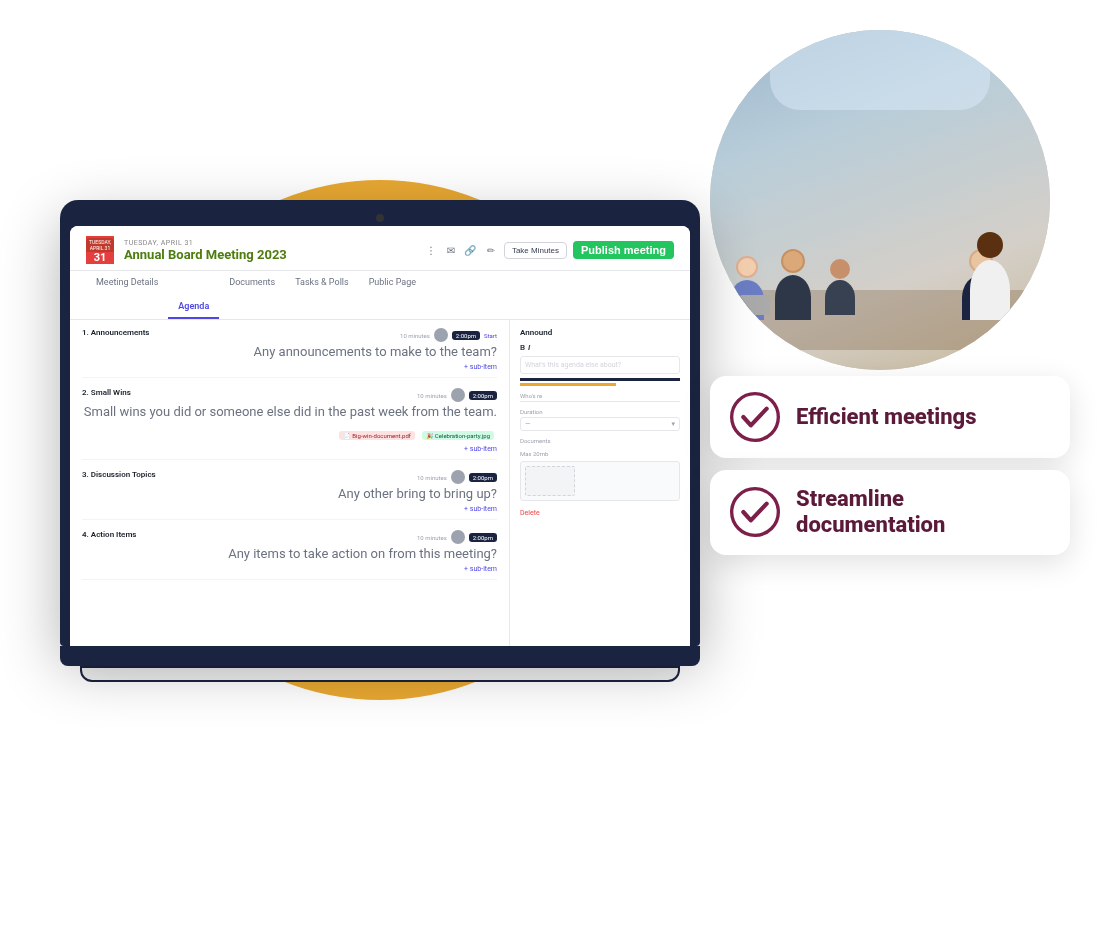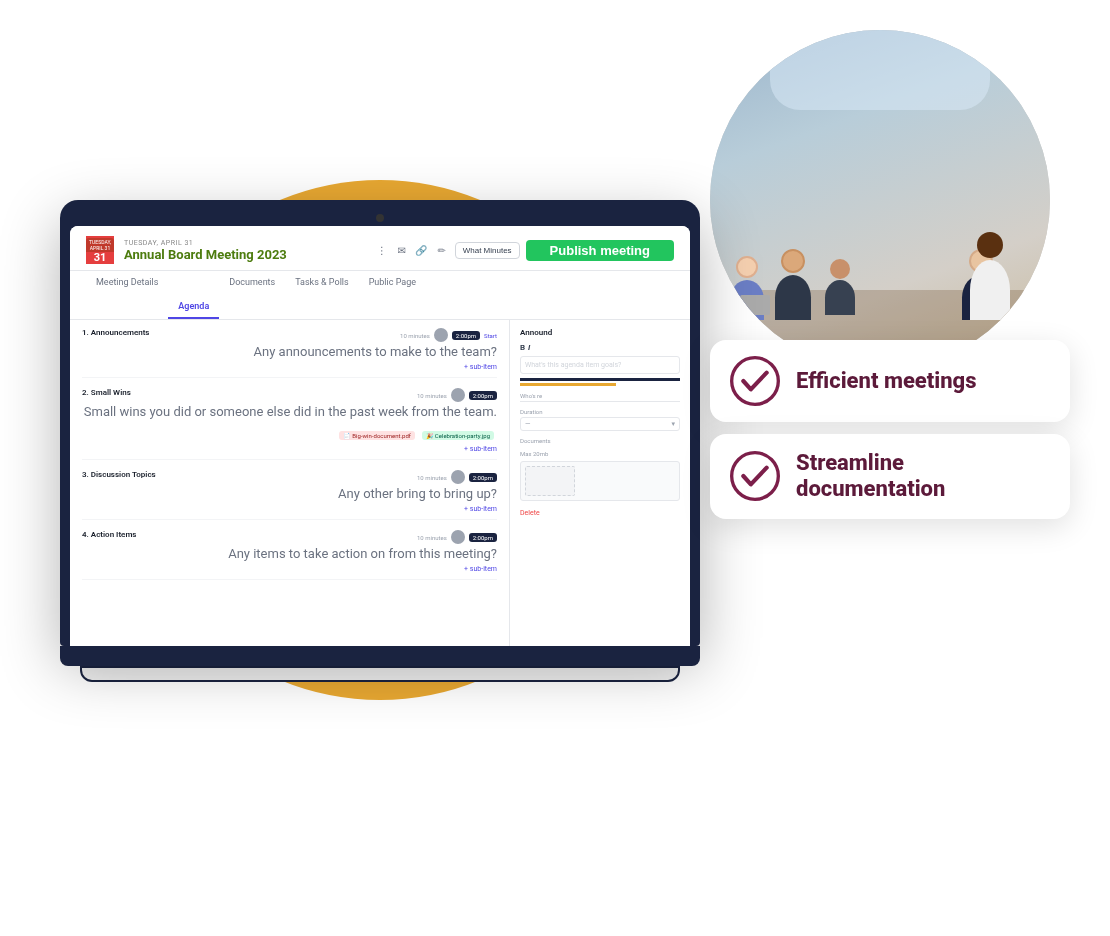--- a/index.html
+++ b/index.html
@@ -166,22 +166,22 @@
       display: flex;
       align-items: center;
       gap: 3px;
       cursor: pointer;
     }
 
     .btn-publish {
       background: #22c55e;
       border: none;
       border-radius: 4px;
-      padding: 3px 24px;
-      font-size: 13px;
+      padding: 3px 8px;
+      font-size: 11px;
       color: #fff;
       cursor: pointer;
       font-weight: 600;
     }
 
     .icon-dots, .icon-mail, .icon-link, .icon-pencil {
       width: 14px;
       height: 14px;
       display: flex;
       align-items: center;
@@ -367,21 +367,21 @@
       font-size: 6px;
       color: #9ca3af;
       margin-top: 4px;
       background: #f9fafb;
     }
 
     
     .feature-cards {
       position: absolute;
       right: 40px;
-      top: 340px;
+      top: 376px;
       z-index: 20;
       display: flex;
       flex-direction: column;
       gap: 12px;
     }
 
     .feature-card {
       background: #fff;
       border-radius: 16px;
       box-shadow: 0 8px 30px rgba(0,0,0,0.12);
@@ -506,21 +506,21 @@
           <div class="meeting-title-area">
             <div class="meeting-date-label">TUESDAY, APRIL 31</div>
             <div class="meeting-title">Annual Board Meeting 2023</div>
           </div>
         </div>
         <div class="app-header-right">
           <div class="icon-dots">⋮</div>
           <div class="icon-mail">✉</div>
           <div class="icon-link">🔗</div>
           <div class="icon-pencil">✏</div>
-          <button class="btn-take-minutes">What Minutes</button>
+          <button class="btn-take-minutes">Take Minutes</button>
           <button class="btn-publish">Publish meeting</button>
         </div>
       </div>
 
       <div class="app-nav">
         <div class="nav-tab">Meeting Details</div>
         <div class="nav-tab active">Agenda</div>
         <div class="nav-tab">Documents</div>
         <div class="nav-tab">Tasks &amp; Polls</div>
         <div class="nav-tab">Public Page</div>
@@ -588,21 +588,21 @@
           </div>
 
         </div>
 
         <div class="right-panel">
           <div class="right-panel-title">Annound</div>
           <div class="format-bar">
             <span class="format-btn">B</span>
             <span class="format-btn" style="font-style:italic;">I</span>
           </div>
-          <div style="font-size:7px;color:#d1d5db;border:1px solid #e5e7eb;border-radius:3px;padding:4px;margin-bottom:4px;">What's this agenda item goals?</div>
+          <div style="font-size:7px;color:#d1d5db;border:1px solid #e5e7eb;border-radius:3px;padding:4px;margin-bottom:4px;">What's this agenda else about?</div>
           <div class="dark-bar"></div>
           <div class="gold-bar"></div>
           <div class="field-label">Who's re</div>
           <div style="height:1px;background:#e5e7eb;margin:2px 0;"></div>
           <div class="field-label">Duration</div>
           <div style="display:flex;align-items:center;border:1px solid #e5e7eb;border-radius:3px;padding:2px 4px;font-size:7px;color:#9ca3af;">
             <span>—</span>
             <span style="margin-left:auto;">▾</span>
           </div>
           <div class="field-label">Documents</div>

